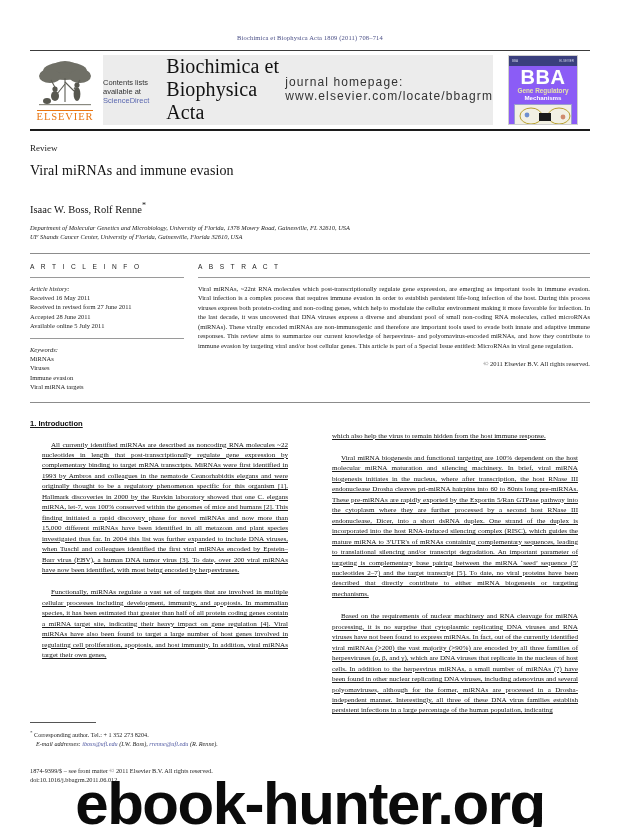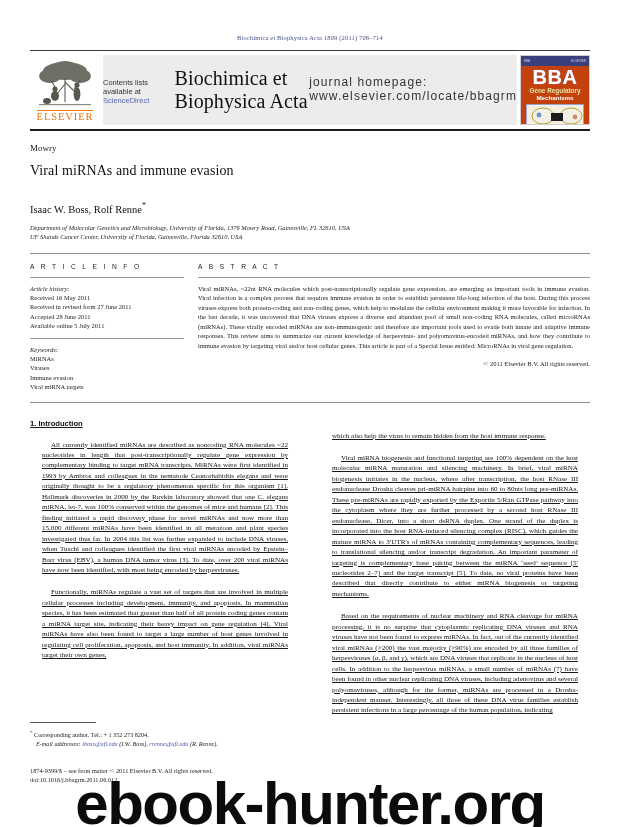--- a/index.html
+++ b/index.html
@@ -98,22 +98,22 @@
     font-size: 12px;
     font-family: "Liberation Sans", sans-serif;
     color: #333;
     letter-spacing: 1.1px;
     margin-bottom: 2px;
   }
 
   .bba-cover {
     width: 70px;
     flex: 0 0 70px;
-    margin: 4px 0;
-    background: #c2410c;
+    margin: 4px 12px;
+    background: #8b5cf6;
     position: relative;
     overflow: hidden;
     border: 1px solid #cfcfcf;
     box-sizing: border-box;
   }
   .bba-topbar {
     height: 10px;
     background: #3a3f7d;
     display: flex;
     justify-content: space-between;
@@ -392,21 +392,21 @@
           <rect x="24" y="8" width="12" height="8" fill="#1b1b1b"></rect>
           <circle cx="12" cy="10" r="2.4" fill="#6e8fd0"></circle>
           <circle cx="48" cy="12" r="2.4" fill="#d08a6e"></circle>
           <path d="M6 20 H54" stroke="#7a86c4" stroke-width="1.4"></path>
         </svg>
       </div>
 
     </div>
   </div>
 
-  <div class="section-label">Mowry</div>
+  <div class="section-label">Review</div>
   <div class="article-title">Viral miRNAs and immune evasion</div>
   <div class="authors">
     <span>Isaac W. Boss, Rolf Renne</span><span class="star">*</span>
   </div>
   <div class="affiliations">
     <div>Department of Molecular Genetics and Microbiology, University of Florida, 1376 Mowry Road, Gainesville, FL 32610, USA</div>
     <div>UF Shands Cancer Center, University of Florida, Gainesville, Florida 32610, USA</div>
   </div>
 
   <div class="band">

